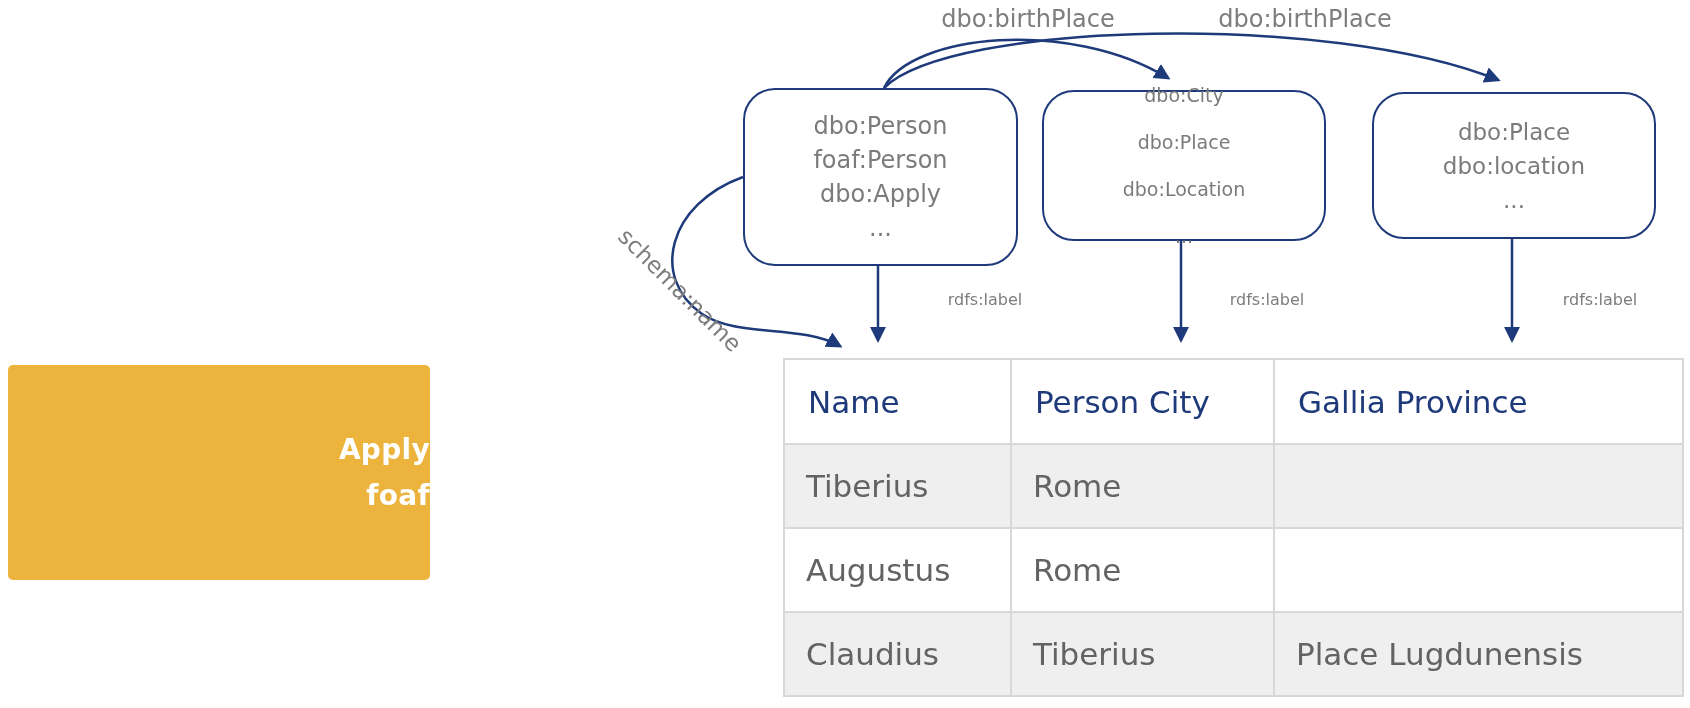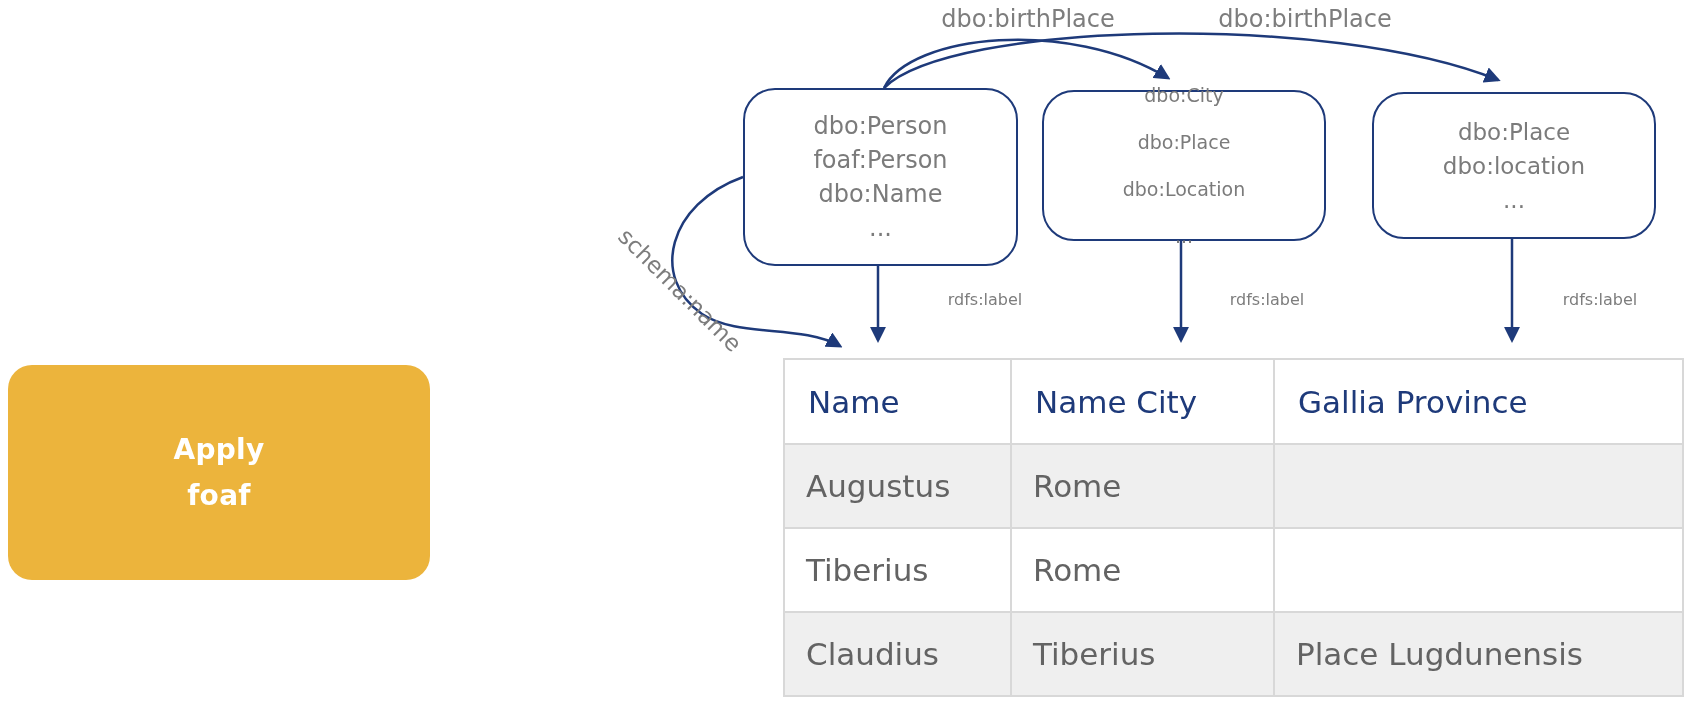--- a/index.html
+++ b/index.html
@@ -7,22 +7,22 @@
     width:1690px;height:708px;position:relative;overflow:hidden;
     font-family:"DejaVu Sans","Liberation Sans",sans-serif;
   }
   .stage{position:absolute;inset:0;}
   svg.overlay{position:absolute;left:0;top:0;width:1690px;height:708px;pointer-events:none;}
   .arrow{stroke:var(--navy);stroke-width:2.5;fill:none;}
   .arrowhead{fill:var(--navy);}
 
   .callout{
     position:absolute;left:8px;top:365px;width:422px;height:215px;
-    background:var(--callout-bg);border-radius:24px;
-    display:flex;flex-direction:column;align-items:center;justify-content:center;
+    background:var(--callout-bg);border-radius:5px;
+    display:flex;flex-direction:column;align-items:flex-end;justify-content:center;
     color:var(--callout-text);font-weight:bold;font-size:28px;line-height:46px;
     text-align:center;letter-spacing:.3px;
   }
 
   .node{
     position:absolute;border:2.5px solid var(--navy);border-radius:32px;background:#fff;
     display:flex;flex-direction:column;align-items:center;justify-content:center;
     color:var(--node-text);text-align:center;
   }
   .node-person{left:743px;top:88px;width:271px;height:174px;font-size:24px;line-height:34px;}
@@ -82,21 +82,21 @@
   </svg>
 
   <div class="callout">
     <div>Apply</div>
     <div>foaf</div>
   </div>
 
   <div class="node node-person">
     <div>dbo:Person</div>
     <div>foaf:Person</div>
-    <div>dbo:Name</div>
+    <div>dbo:Apply</div>
     <div>...</div>
   </div>
 
   <div class="node node-city">
     <div>dbo:City</div>
     <div>dbo:Place</div>
     <div>dbo:Location</div>
     <div>...</div>
   </div>
 
@@ -115,32 +115,32 @@
 
   <table class="results">
     <colgroup>
         <col class="c1">
         <col class="c2">
         <col class="c3">
       </colgroup>
     <thead>
       <tr>
         <th>Name</th>
-        <th>Name City</th>
+        <th>Person City</th>
         <th>Gallia Province</th>
       </tr>
     </thead>
     <tbody>
       <tr>
-        <td>Augustus</td>
+        <td>Tiberius</td>
         <td>Rome</td>
         <td></td>
       </tr>
       <tr>
-        <td>Tiberius</td>
+        <td>Augustus</td>
         <td>Rome</td>
         <td></td>
       </tr>
       <tr>
         <td>Claudius</td>
         <td>Tiberius</td>
         <td>Place Lugdunensis</td>
       </tr>
     </tbody>
   </table>

